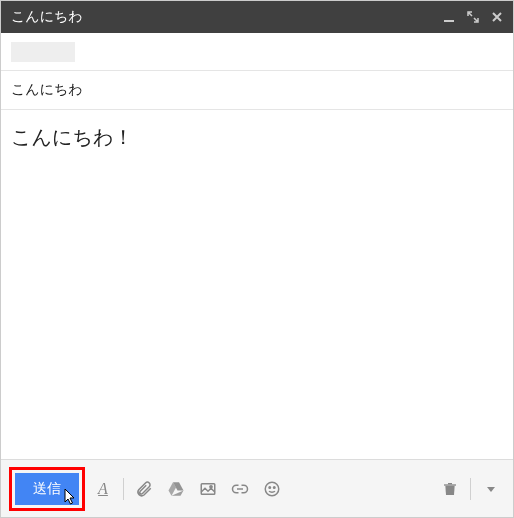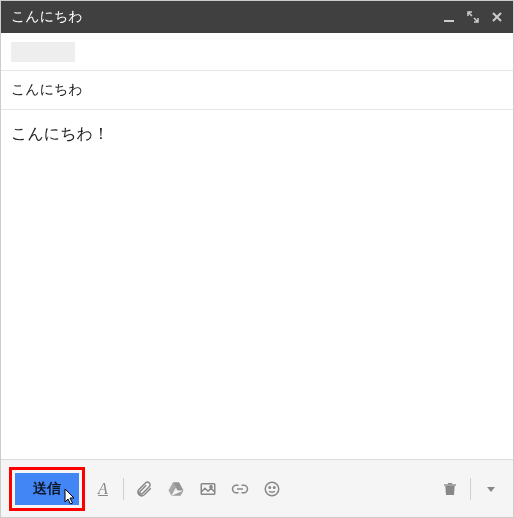--- a/index.html
+++ b/index.html
@@ -39,21 +39,21 @@
       height: 20px;
     }
     .subject {
       border-bottom: 1px solid #e5e5e5;
       padding: 10px;
       font-size: 14px;
     }
     .body-area {
       flex: 1;
       padding: 12px 10px;
-      font-size: 16px;
+      font-size: 20px;
       line-height: 1.5;
       overflow: auto;
     }
     .toolbar {
       height: 58px;
       background: #f5f5f5;
       border-top: 1px solid #dcdcdc;
       display: flex;
       align-items: center;
       padding: 0 8px;
@@ -62,24 +62,24 @@
     }
     .send-wrap {
       position: relative;
       border: 3px solid #ff0000;
       padding: 3px;
       display: inline-flex;
     }
     .send-btn {
       background: #1a73e8;
       background: #4285f4;
-      color: #0f172a;
+      color: #ffffff;
       border: none;
       font-size: 14px;
-      font-weight: bold;
+      font-weight: normal;
       height: 32px;
       padding: 0 18px;
       cursor: pointer;
       display: flex;
       align-items: center;
     }
     .cursor {
       position: absolute;
       right: 4px;
       bottom: 2px;

